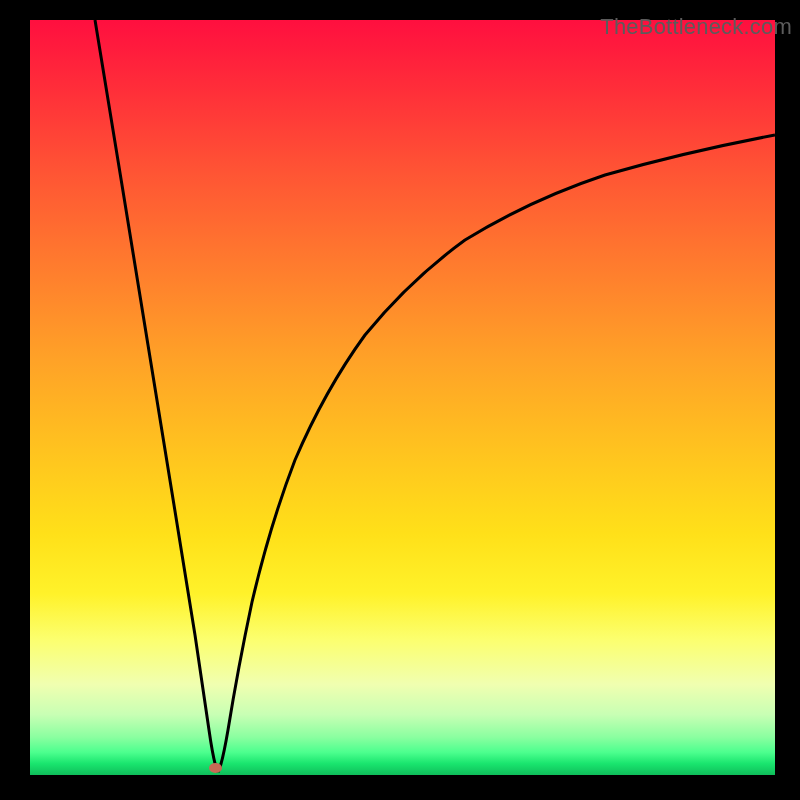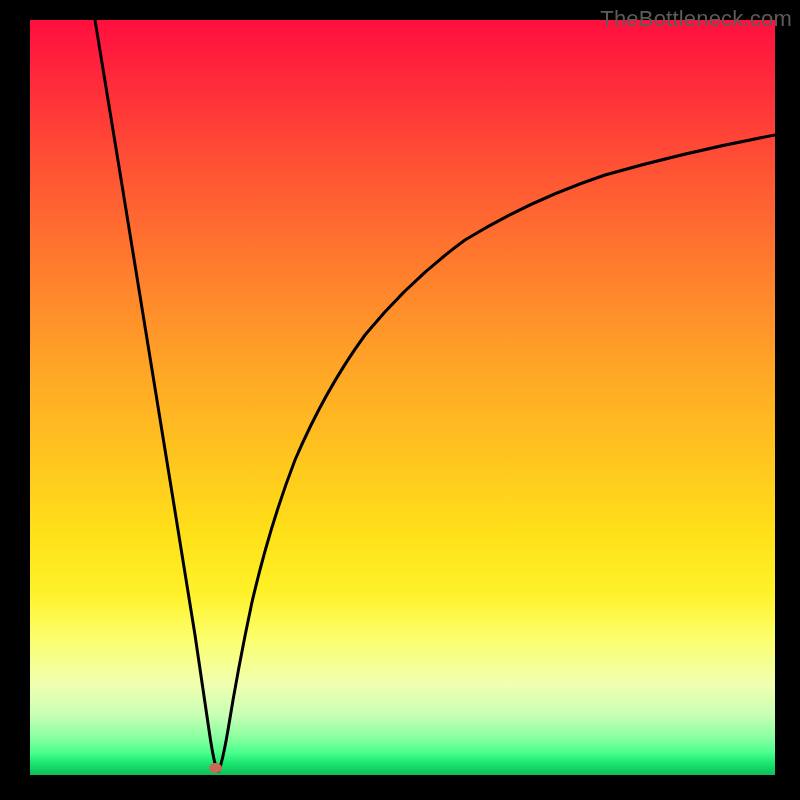--- a/index.html
+++ b/index.html
@@ -38,21 +38,21 @@
       #f0ffb0 88%,
       #c8ffb4 92%,
       #8affa0 95%,
       #4cff8e 97%,
       #19e56e 98.5%,
       #0fbd5a 100%
     );
   }
   .watermark {
     position: absolute;
-    top: 6px;
+    top: 14px;
     right: 8px;
     color: #5c5c5c;
     font-size: 22px;
     font-weight: 500;
     letter-spacing: 0.2px;
     z-index: 5;
   }
   svg.curve {
     position: absolute;
     left: 0;

